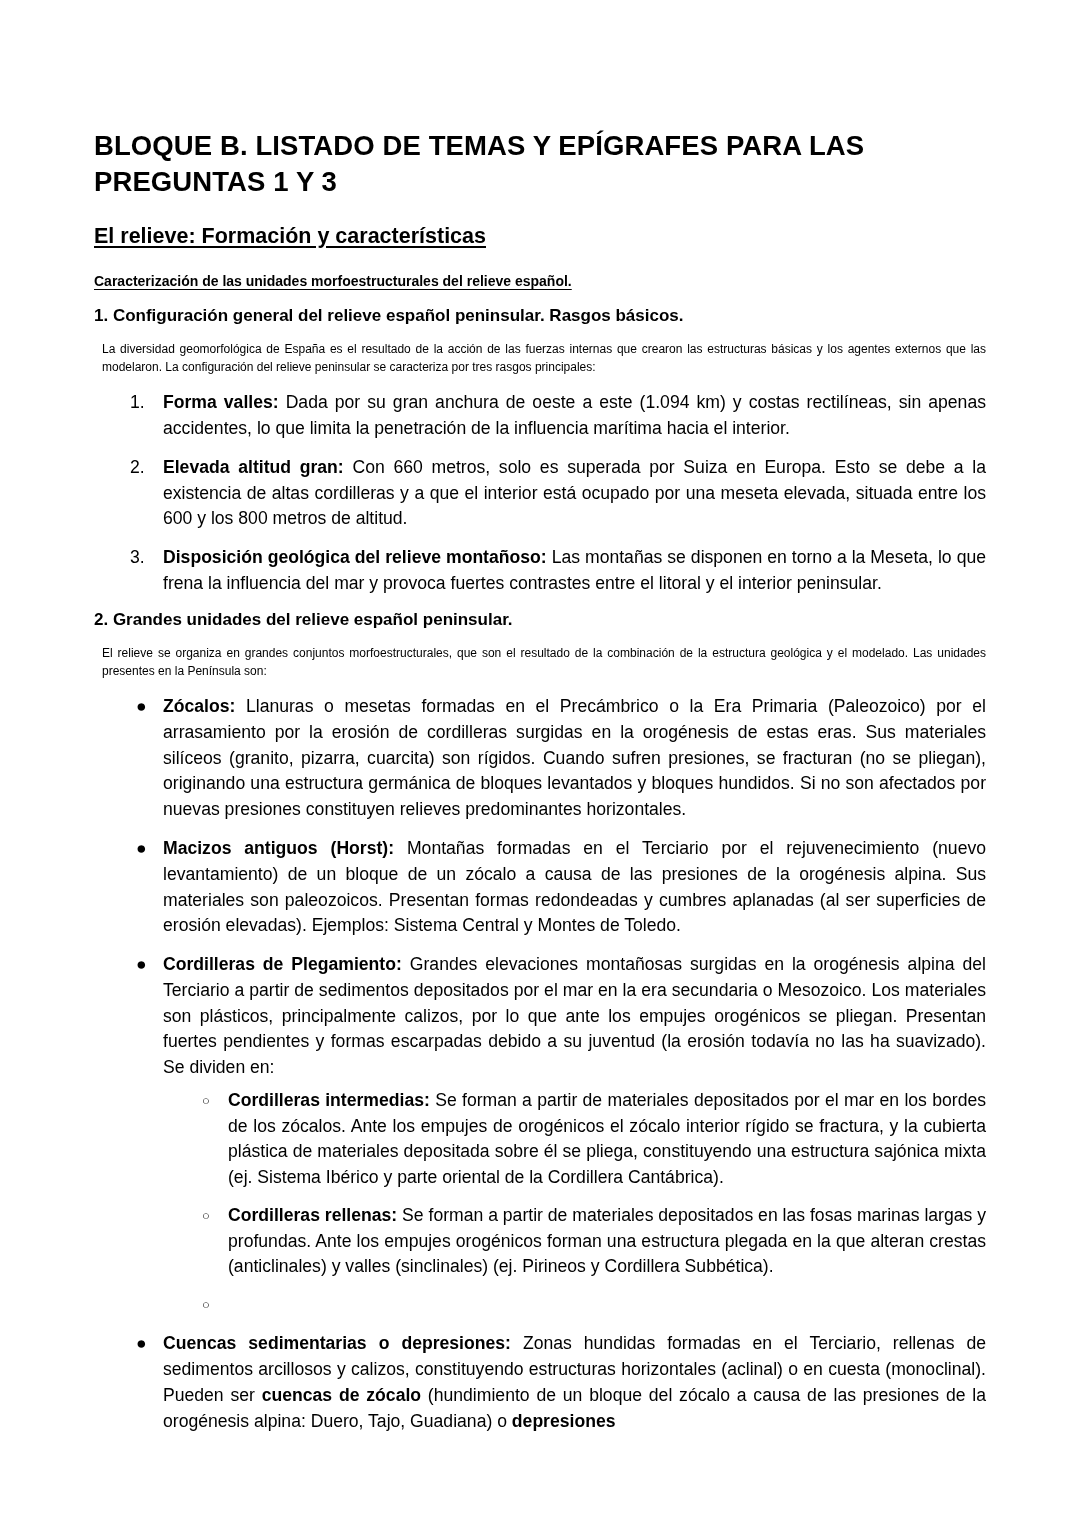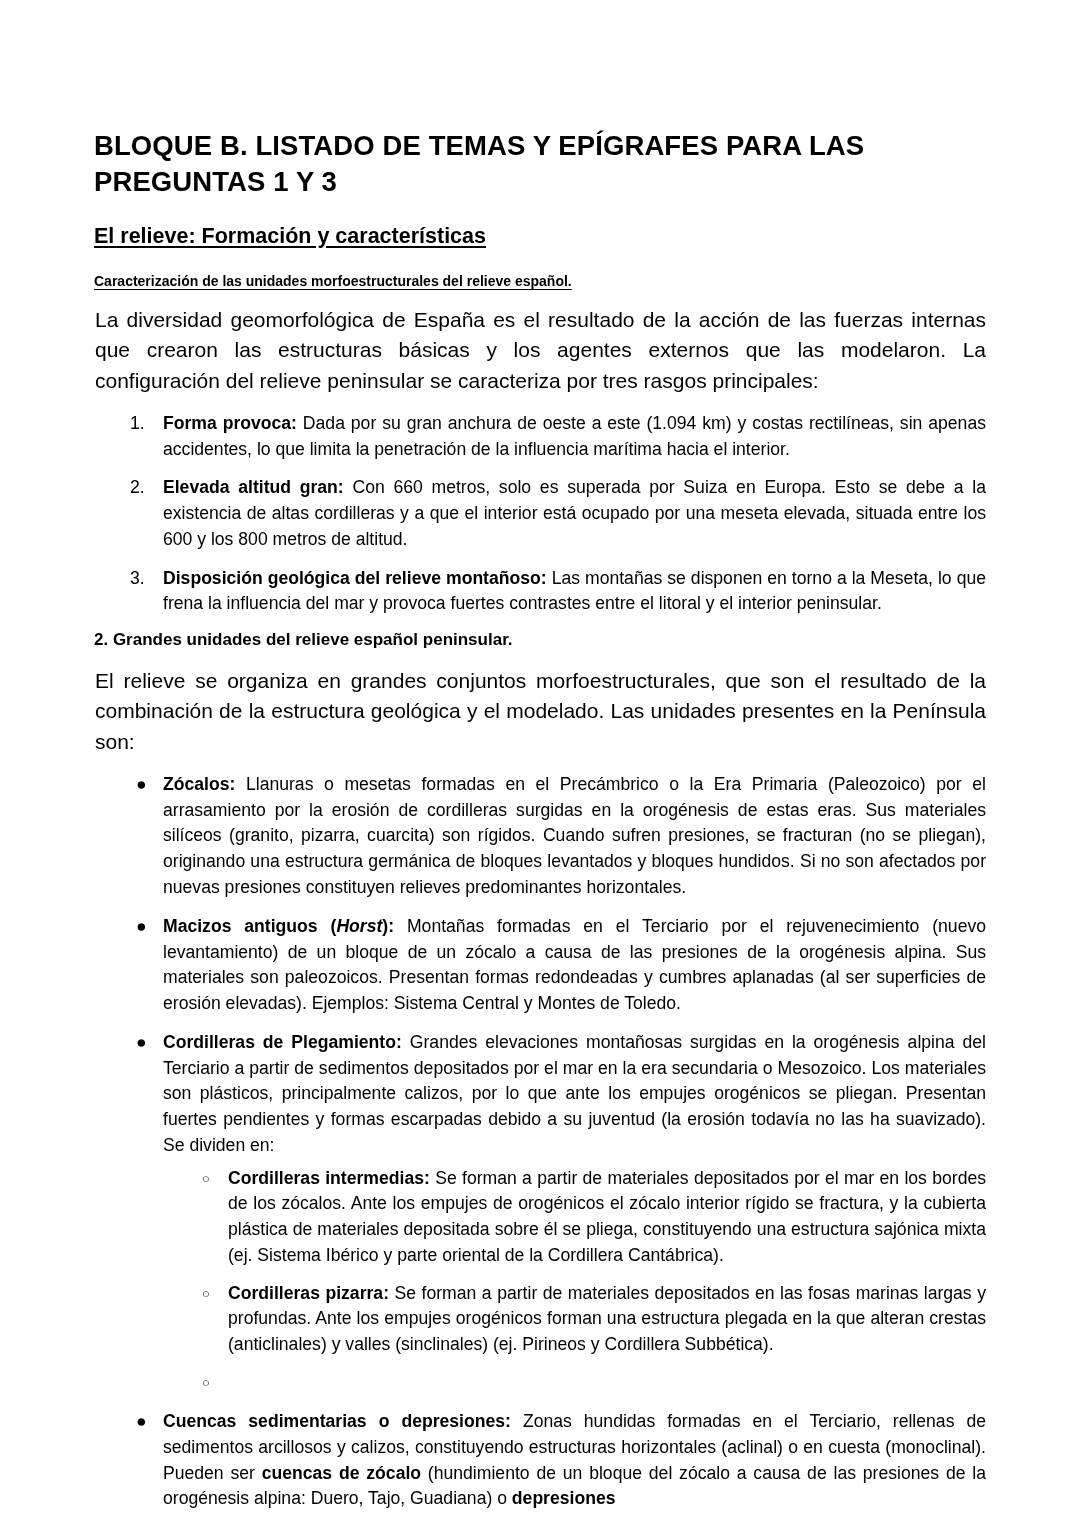--- a/index.html
+++ b/index.html
@@ -53,23 +53,23 @@
   }
   .h-num {
     font-size: 17px;
     font-weight: bold;
     line-height: 1.32;
     margin: 0 0 14px 0;
   }
 
   
   p.body {
-    font-size: 21px;
-    line-height: 1.465;
-    margin: 0 0 14px 1px;
+    font-size: 12px;
+    line-height: 1.465;
+    margin: 0 0 14px 8px;
     text-align: justify;
     text-justify: inter-word;
   }
 
   
   ol.num-list {
     list-style: none;
     margin: 0 0 12px 0;
     padding: 0;
   }
@@ -134,42 +134,43 @@
     top: 0;
     font-size: 13px;
     line-height: 1.98;
   }
   ul.sub-list > li.empty-item {
     min-height: 26px;
     margin-bottom: 10px;
   }
 
   b, .b { font-weight: bold; }
-  .bi { font-weight: bold; font-style: italic; }
+  .bi { font-weight: bold; }
 
   .last-para { margin-bottom: 0; }
 </style>
 </head>
 <body>
 
 <div class="page">
   <div class="content">
 
     <h1 class="doc-title">BLOQUE B. LISTADO DE TEMAS Y EPÍGRAFES PARA LAS PREGUNTAS 1 Y 3</h1>
 
     <h2 class="h-section">El relieve: Formación y características</h2>
 
     <h3 class="h-sub">Caracterización de las unidades morfoestructurales del relieve español.</h3>
 
+    <h4 class="h-num">1. Configuración general del relieve español peninsular. Rasgos básicos.</h4>
 
     <p class="body">La diversidad geomorfológica de España es el resultado de la acción de las fuerzas internas que crearon las estructuras básicas y los agentes externos que las modelaron. La configuración del relieve peninsular se caracteriza por tres rasgos principales:</p>
 
     <ol class="num-list">
       <li>
-        <span class="marker">1.</span><b>Forma provoca:</b><span> Dada por su gran anchura de oeste a este (1.094 km) y costas rectilíneas, sin apenas accidentes, lo que limita la penetración de la influencia marítima hacia el interior.</span>
+        <span class="marker">1.</span><b>Forma valles:</b><span> Dada por su gran anchura de oeste a este (1.094 km) y costas rectilíneas, sin apenas accidentes, lo que limita la penetración de la influencia marítima hacia el interior.</span>
       </li>
       <li>
         <span class="marker">2.</span><b>Elevada altitud gran:</b><span> Con 660 metros, solo es superada por Suiza en Europa. Esto se debe a la existencia de altas cordilleras y a que el interior está ocupado por una meseta elevada, situada entre los 600 y los 800 metros de altitud.</span>
       </li>
       <li>
         <span class="marker">3.</span><b>Disposición geológica del relieve montañoso:</b><span> Las montañas se disponen en torno a la Meseta, lo que frena la influencia del mar y provoca fuertes contrastes entre el litoral y el interior peninsular.</span>
       </li>
     </ol>
 
     <h4 class="h-num" style="">2. Grandes unidades del relieve español peninsular.</h4>
@@ -187,21 +188,21 @@
       </li>
 
       <li>
         <span class="marker">●</span><b>Cordilleras de Plegamiento:</b><span> Grandes elevaciones montañosas surgidas en la orogénesis alpina del Terciario a partir de sedimentos depositados por el mar en la era secundaria o Mesozoico. Los materiales son plásticos, principalmente calizos, por lo que ante los empujes orogénicos se pliegan. Presentan fuertes pendientes y formas escarpadas debido a su juventud (la erosión todavía no las ha suavizado). Se dividen en:</span>
 
         <ul class="sub-list">
           <li>
             <span class="marker">○</span><b>Cordilleras intermedias:</b><span> Se forman a partir de materiales depositados por el mar en los bordes de los zócalos. Ante los empujes de orogénicos el zócalo interior rígido se fractura, y la cubierta plástica de materiales depositada sobre él se pliega, constituyendo una estructura sajónica mixta (ej. Sistema Ibérico y parte oriental de la Cordillera Cantábrica).</span>
           </li>
           <li>
-            <span class="marker">○</span><b>Cordilleras pizarra:</b><span> Se forman a partir de materiales depositados en las fosas marinas largas y profundas. Ante los empujes orogénicos forman una estructura plegada en la que alteran crestas (anticlinales) y valles (sinclinales) (ej. Pirineos y Cordillera Subbética).</span>
+            <span class="marker">○</span><b>Cordilleras rellenas:</b><span> Se forman a partir de materiales depositados en las fosas marinas largas y profundas. Ante los empujes orogénicos forman una estructura plegada en la que alteran crestas (anticlinales) y valles (sinclinales) (ej. Pirineos y Cordillera Subbética).</span>
           </li>
           <li class="empty-item">
             <span class="marker">○</span><span></span>
           </li>
         </ul>
       </li>
 
       <li class="last-para">
         <span class="marker">●</span><b>Cuencas sedimentarias o depresiones:</b><span> Zonas hundidas formadas en el Terciario, rellenas de sedimentos arcillosos y calizos, constituyendo estructuras horizontales (aclinal) o en cuesta (monoclinal). Pueden ser </span><b>cuencas de zócalo</b><span> (hundimiento de un bloque del zócalo a causa de las presiones de la orogénesis alpina: Duero, Tajo, Guadiana) o </span><b>depresiones</b>
       </li>

